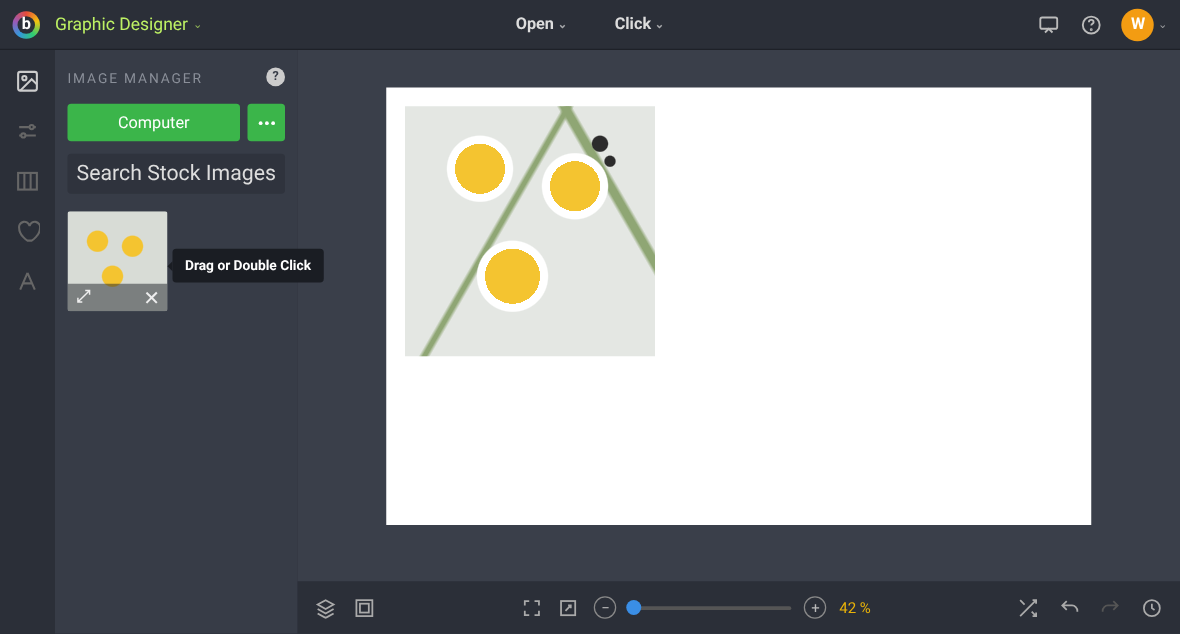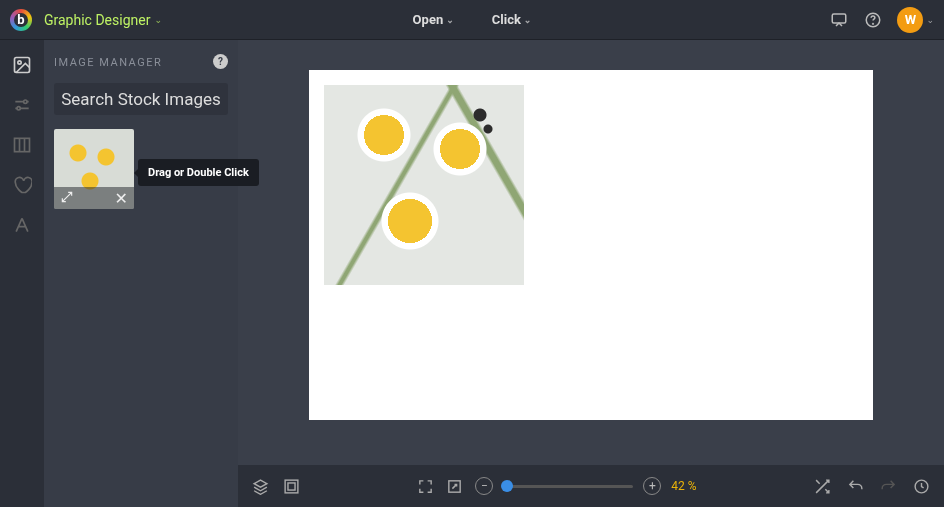--- a/index.html
+++ b/index.html
@@ -153,20 +153,28 @@
           <path d="M12 4l-7 16M12 4l7 16M7 14h10"></path>
         </svg>
     </div>
   </div>
 
   <div class="sidebar">
     <div class="sb-header">
       <div class="sb-title">IMAGE MANAGER</div>
       <div class="help-circ">?</div>
     </div>
+    <div class="btn-row">
+      <button class="btn-green">Computer</button>
+      <button class="btn-dots">
+        <span class="dot"></span>
+          <span class="dot"></span>
+          <span class="dot"></span>
+      </button>
+    </div>
     <button class="btn-dark">Search Stock Images</button>
     <div class="thumb-area">
       <div class="thumb">
         <div class="thumb-img"></div>
         <div class="thumb-overlay">
           <span>
             <svg viewBox="0 0 24 24" fill="none" stroke="currentColor" stroke-width="2">
                 <path d="M4 14v6h6M20 10V4h-6M4 20L20 4"></path>
               </svg>
           </span>

